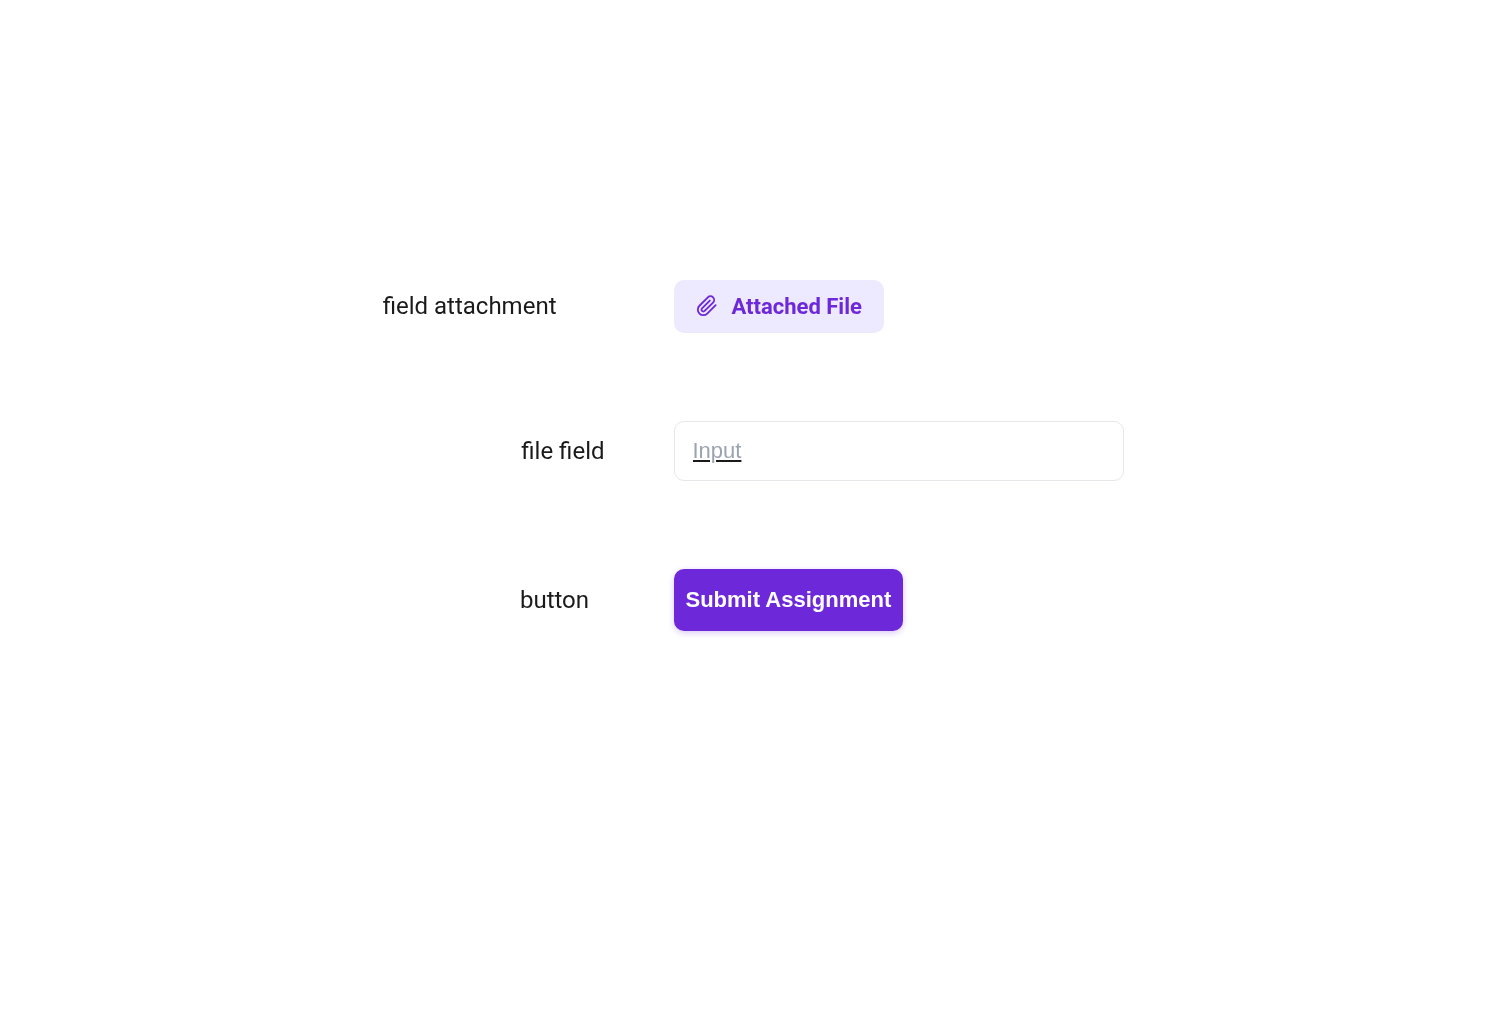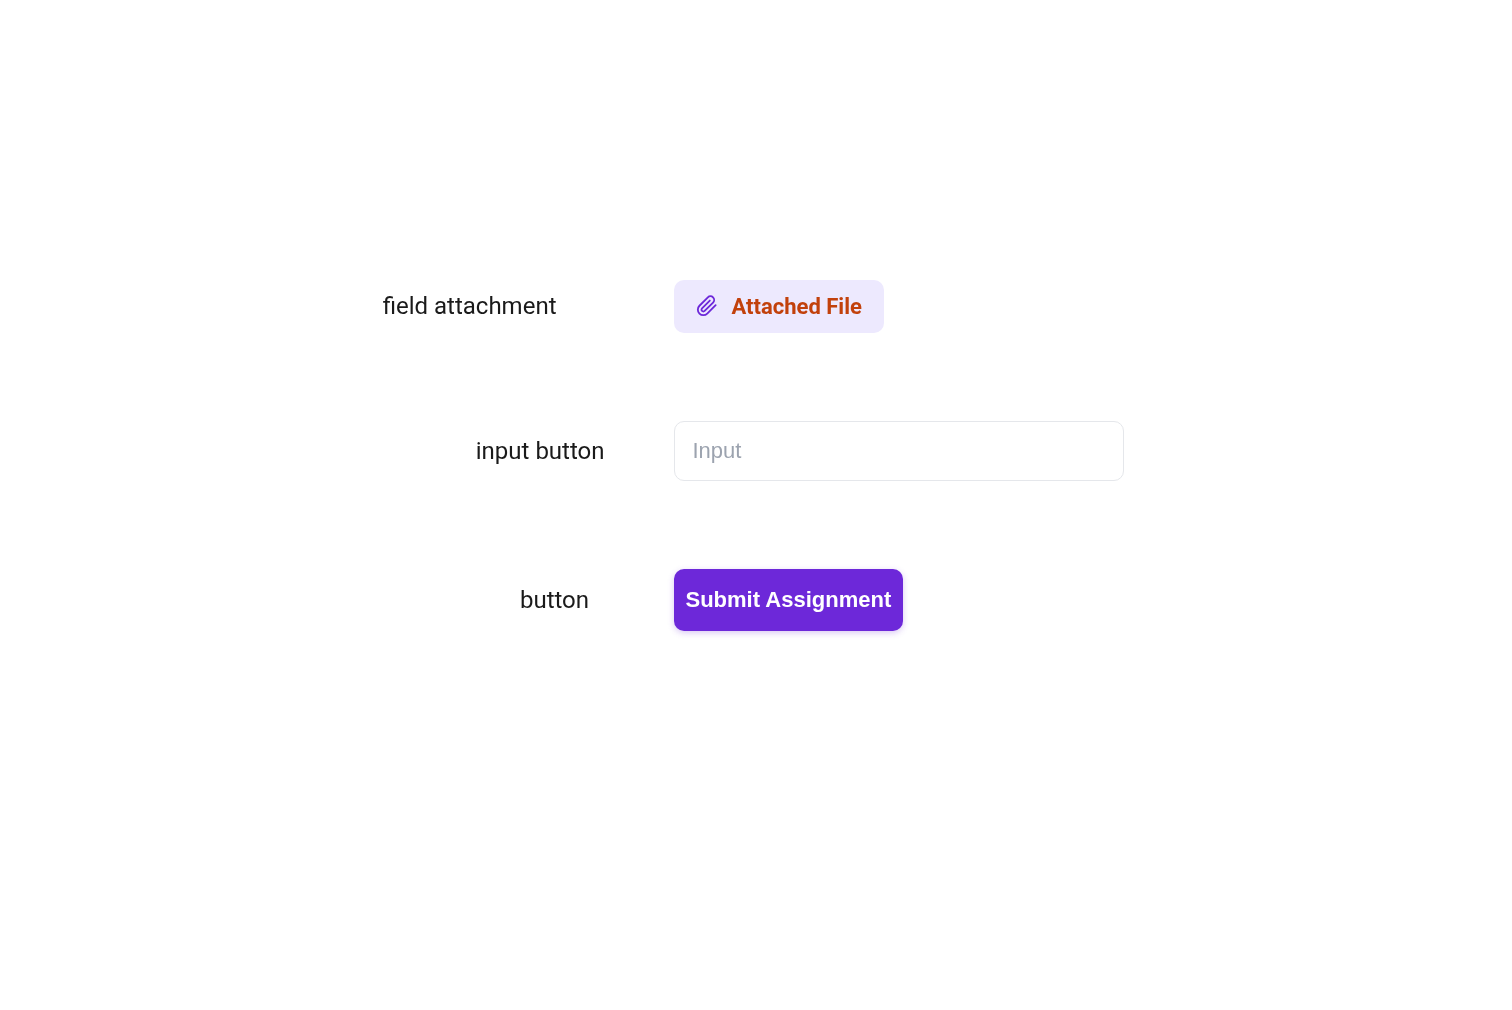--- a/index.html
+++ b/index.html
@@ -44,21 +44,21 @@
       align-items: center;
       gap: 14px;
       background: #ede9fe;
       padding: 14px 22px;
       border-radius: 10px;
     }
     
     .attached-file-text {
       font-size: 22px;
       font-weight: 700;
-      color: #c2410c;
+      color: #6d28d9;
     }
     
     .paperclip-icon {
       width: 22px;
       height: 22px;
       flex-shrink: 0;
     }
     
     .paperclip-icon svg {
       width: 100%;
@@ -72,20 +72,21 @@
     
     .input-field {
       width: 450px;
       padding: 16px 18px;
       font-size: 22px;
       border: 1px solid #e5e7eb;
       border-radius: 10px;
       background: #ffffff;
       outline: none;
       color: #1a1a1a;
+      text-decoration: underline;
     }
     
     .input-field::placeholder {
       color: #9ca3af;
     }
     
     .submit-button {
       background: #6d28d9;
       color: #ffffff;
       font-size: 22px;
@@ -128,21 +129,21 @@
       <span class="paperclip-icon">
         <svg viewBox="0 0 24 24">
           <path d="M21.44 11.05l-9.19 9.19a6 6 0 01-8.49-8.49l9.19-9.19a4 4 0 015.66 5.66l-9.2 9.19a2 2 0 01-2.83-2.83l8.49-8.48"></path>
         </svg>
       </span>
       <span class="attached-file-text">Attached File</span>
     </div>
   </div>
 
   <div class="row row-input">
-    <div class="label">input button</div>
+    <div class="label">file field</div>
     <input type="text" class="input-field" placeholder="Input" style="">
   </div>
 
   <div class="row row-button">
     <div class="label">button</div>
     <button class="submit-button">Submit Assignment</button>
   </div>
 
 </div>
 

